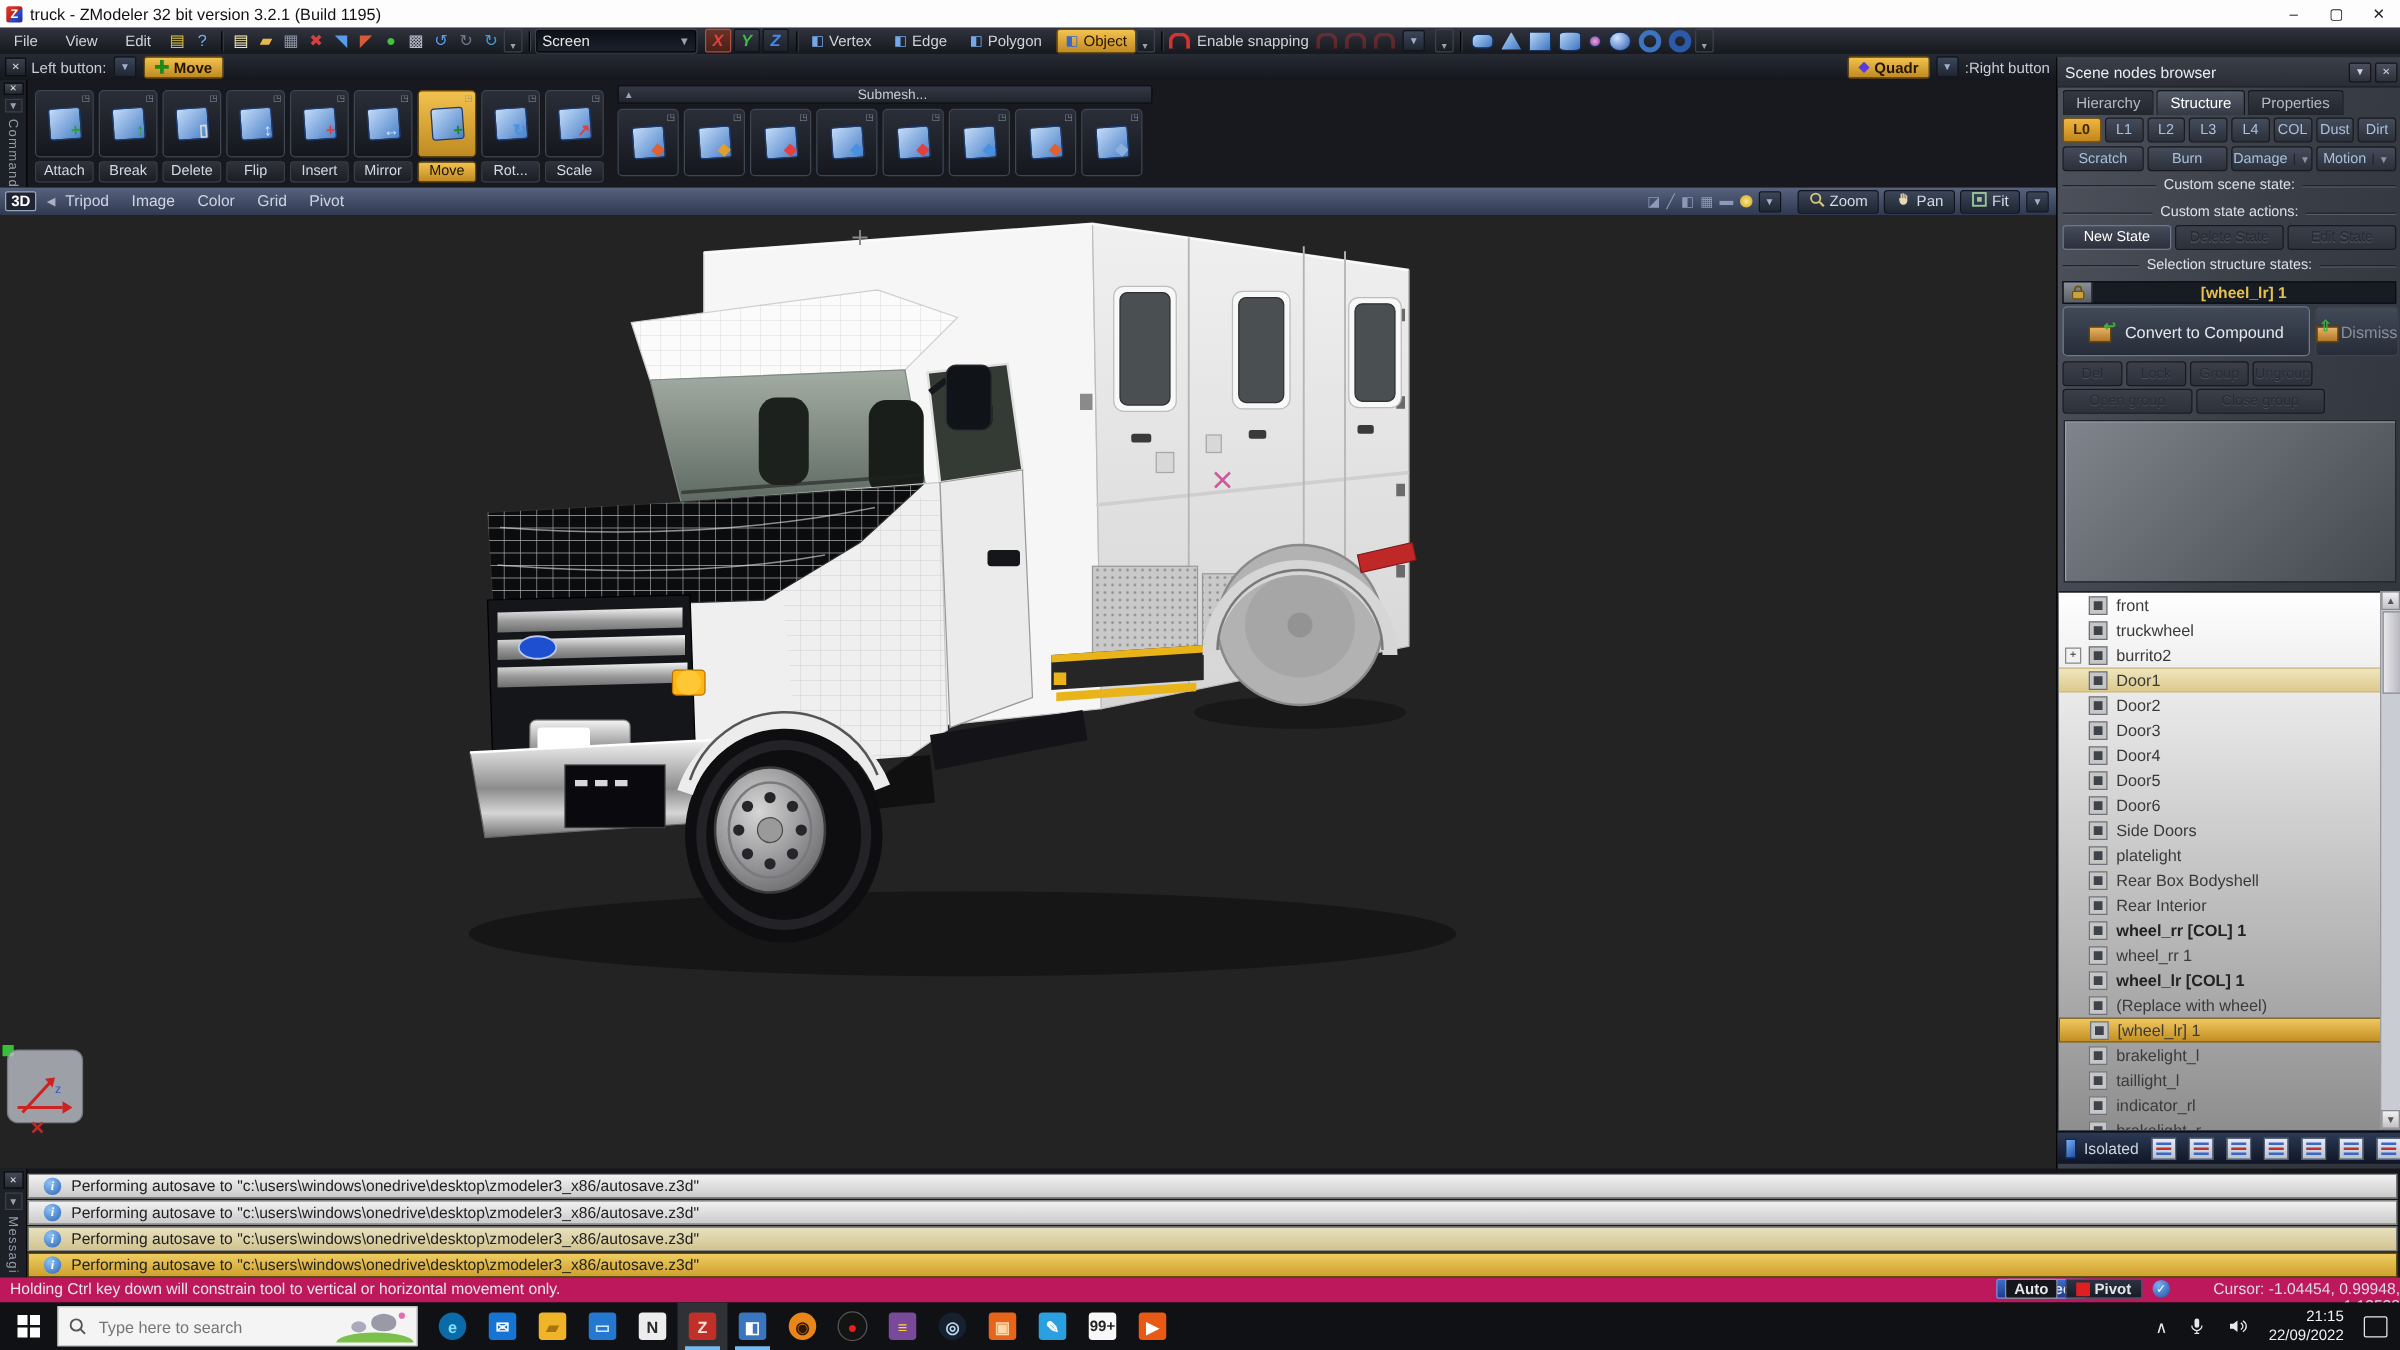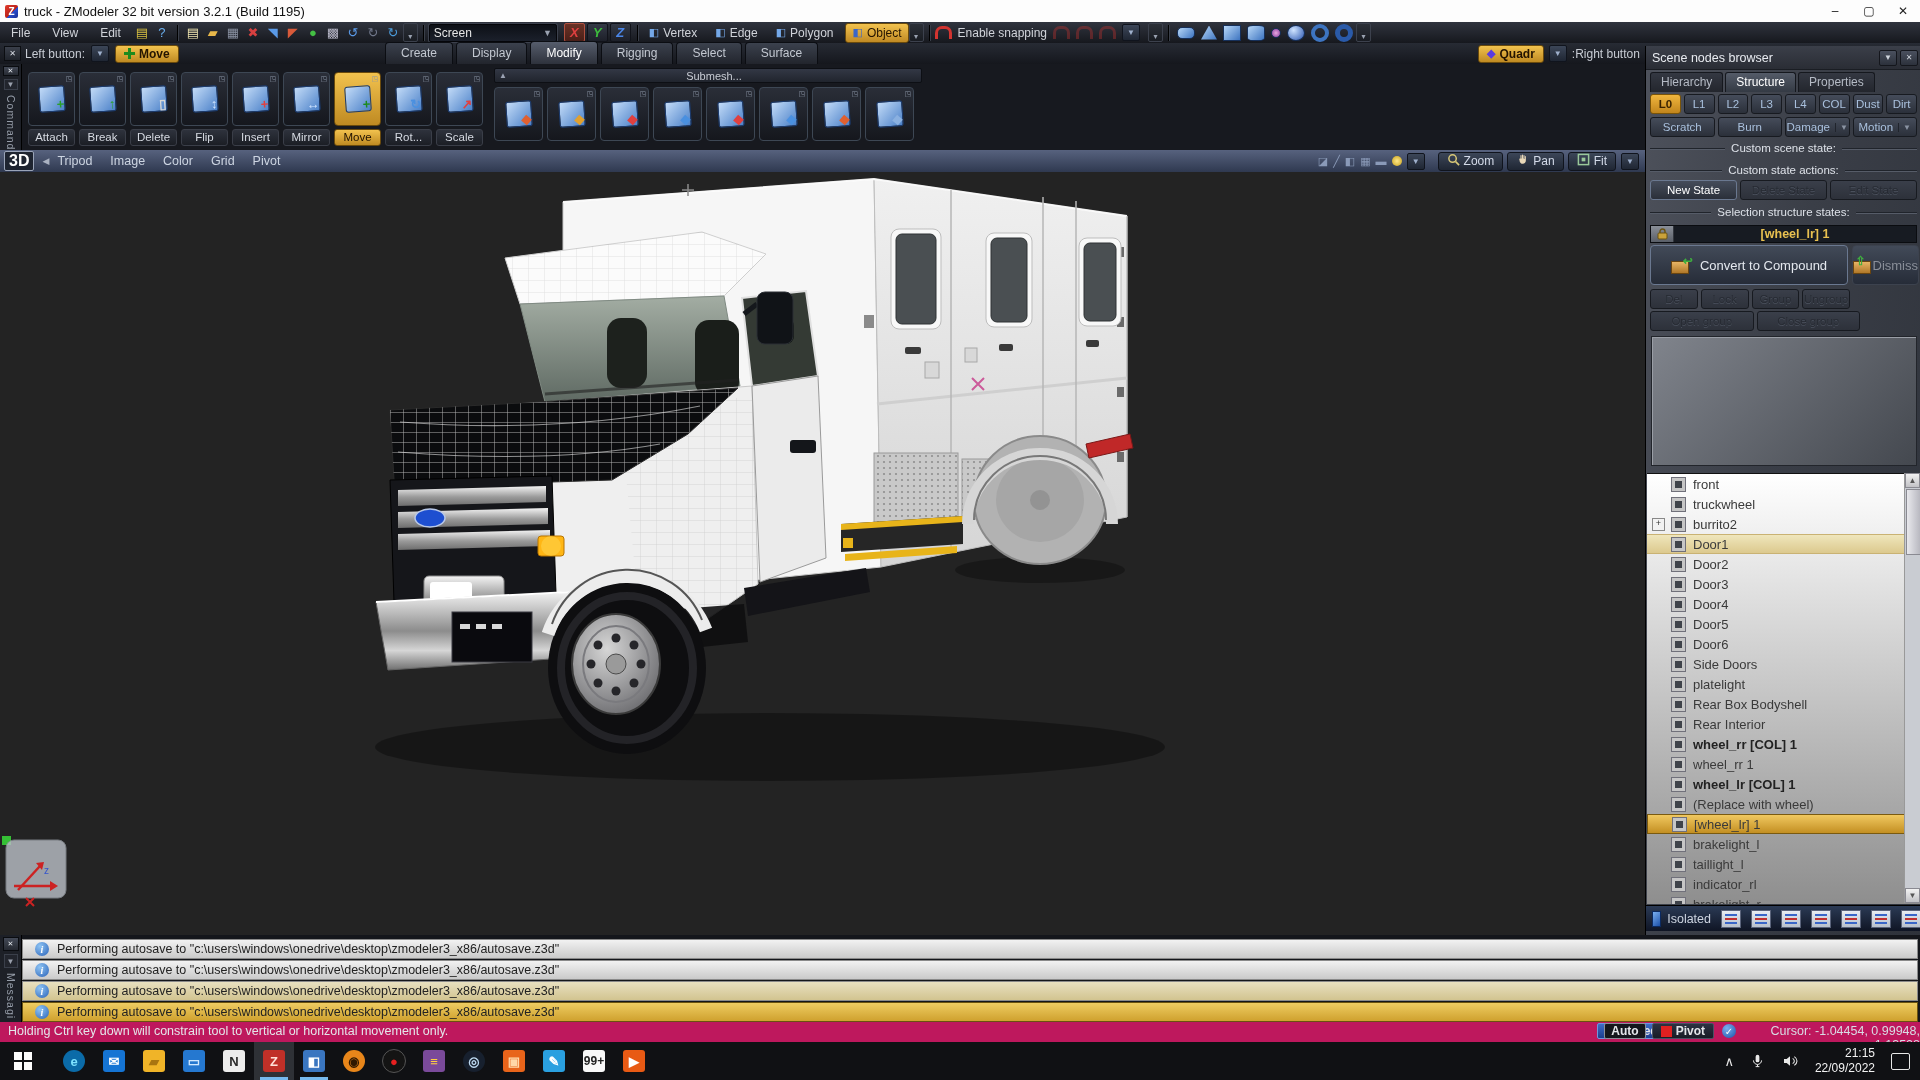--- a/index.html
+++ b/index.html
@@ -99,21 +99,21 @@
   #submesh .icons{display:flex;gap:4px;margin-top:4px;}
   .sicon{position:relative;width:47px;height:52px;background:linear-gradient(#2a2e38,#15171d);
          border:1px solid #3d4754;border-radius:4px;display:flex;align-items:center;justify-content:center;}
   .sicon .corner{position:absolute;right:2px;top:2px;font-size:7px;color:#8a94a4;}
 
   
   #vpheader{position:absolute;left:0;top:150px;width:1645px;height:22px;
             background:linear-gradient(#57627e,#2f3950);border-bottom:1px solid #10131c;
             display:flex;align-items:center;font-size:12.5px;color:#cdd5e2;}
   #vp-label{margin-left:4px;padding:0 4px;border:1px solid #9aa4b8;background:#1e2430;color:#fff;
-            font-weight:bold;font-size:16px;border-radius:2px;}
+            font-weight:bold;font-size:12px;border-radius:2px;}
   #vp-back{margin:0 8px;font-size:9px;color:#aab2c2;}
   .vpitem{margin-right:18px;}
   #vp-right{margin-left:auto;display:flex;align-items:center;gap:5px;margin-right:6px;}
   .vpico{color:#8a9ab8;font-size:11px;}
   .bulb{width:10px;height:10px;border-radius:50%;background:radial-gradient(#ffe88a,#c8a018);display:inline-block;}
   .navbtn{display:flex;align-items:center;gap:4px;height:17px;padding:0 8px;border-radius:3px;
           background:linear-gradient(#3c4references,#1f2633);background:linear-gradient(#3c4658,#1f2633);
           border:1px solid #10141d;color:#d3dae8;font-size:12px;}
   .ddarrow{width:16px;height:15px;background:linear-gradient(#3c4658,#1f2633);border:1px solid #10141d;
            border-radius:2px;color:#9fb0cc;font-size:8px;display:flex;align-items:center;justify-content:center;}
@@ -333,28 +333,20 @@
   <div id="row3">
     <div class="inner" style="left:0;">
       <span class="xclose">✕</span>
       <span>Left button:</span>
       <span class="ddarrow" style="margin:0 6px;">▼</span>
       <span class="goldbtn">
         <span class="movecross"></span>
         <span>Move</span>
       </span>
     </div>
-    <div class="inner" id="ribbontabs" style="left:385px;align-items:flex-end;">
-        <span class="rtab">Create</span>
-        <span class="rtab">Display</span>
-        <span class="rtab active">Modify</span>
-        <span class="rtab">Rigging</span>
-        <span class="rtab">Select</span>
-        <span class="rtab">Surface</span>
-      </div>
     <div class="inner" style="left:1478px;">
       <span class="goldbtn">
         <span style="color:#5a3ae0;font-size:11px;">◆</span>
         <span>Quadr</span>
       </span>
       <span class="ddarrow" style="margin:0 5px;">▼</span>
       <span>:Right button</span>
     </div>
   </div>
 
@@ -957,20 +949,33 @@
 
   <div id="taskbar">
     <div id="start">
         <span class="win">
           <i></i>
           <i></i>
           <i></i>
           <i></i>
         </span>
       </div>
+    <div id="search">
+      <svg width="14" height="14" viewBox="0 0 14 14" style="margin:0 8px;">
+        <circle cx="6" cy="6" r="4.5" fill="none" stroke="#555" stroke-width="1.5"></circle>
+        <path d="M9.5 9.5 L13 13" stroke="#555" stroke-width="1.5"></path>
+      </svg>
+      <input placeholder="Type here to search" style="">
+      <span class="sart">
+        <span class="hill"></span>
+          <span class="r1"></span>
+          <span class="r2"></span>
+          <span class="sp"></span>
+      </span>
+    </div>
     <div id="apps">
         <div class="app">
           <span class="ic circle" style="background: rgb(11, 107, 168); color: rgb(126, 227, 255);">e</span>
         </div>
         <div class="app">
           <span class="ic" style="background: rgb(21, 116, 212); color: rgb(255, 255, 255);">✉</span>
         </div>
         <div class="app">
           <span class="ic" style="background: rgb(240, 180, 40); color: rgb(168, 116, 16);">▰</span>
         </div>

